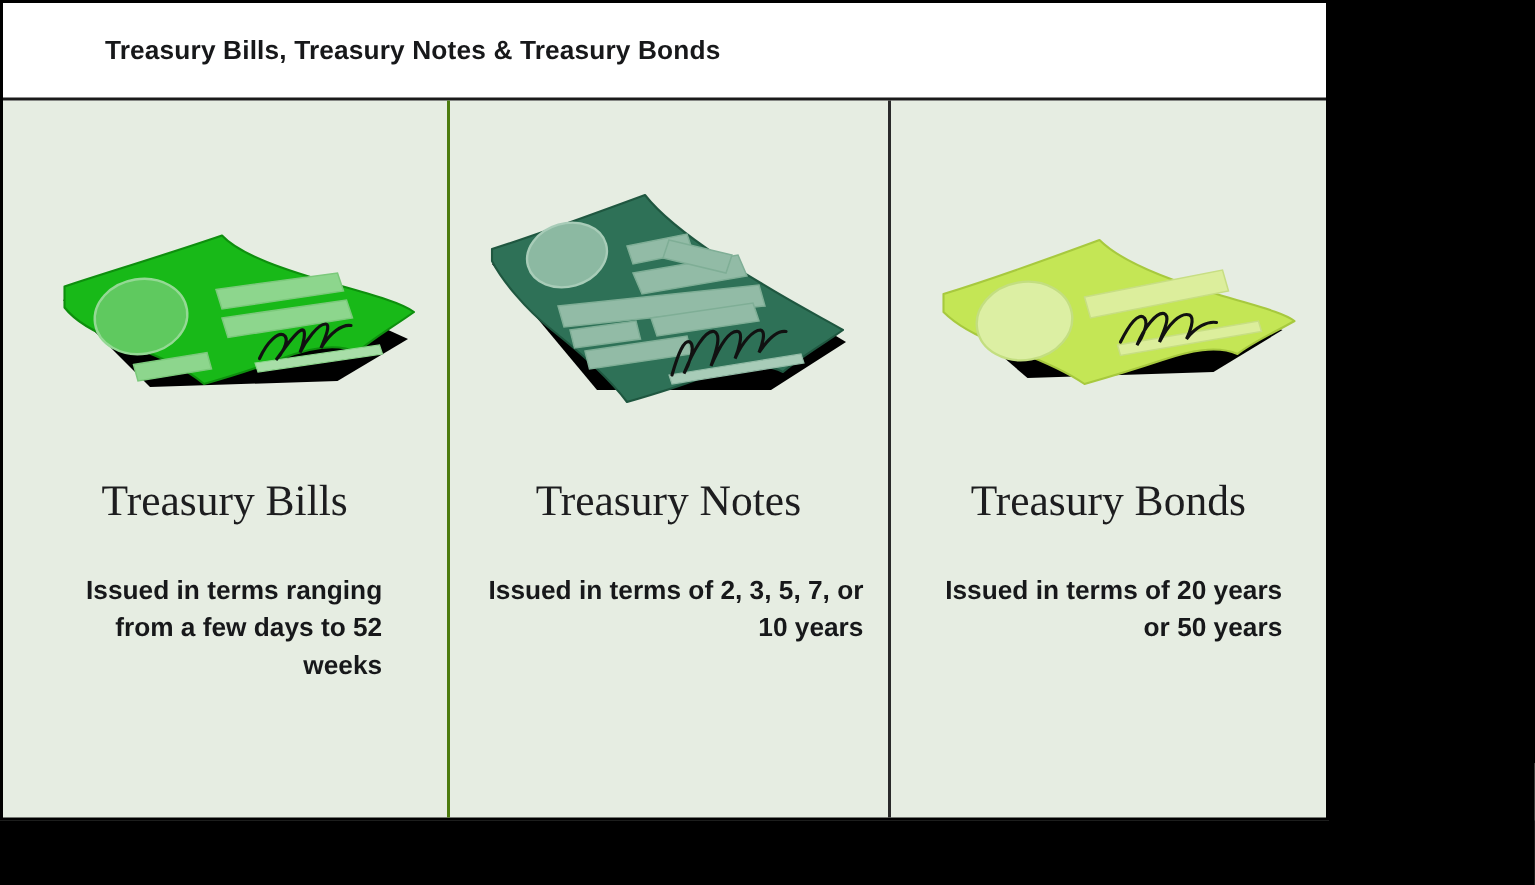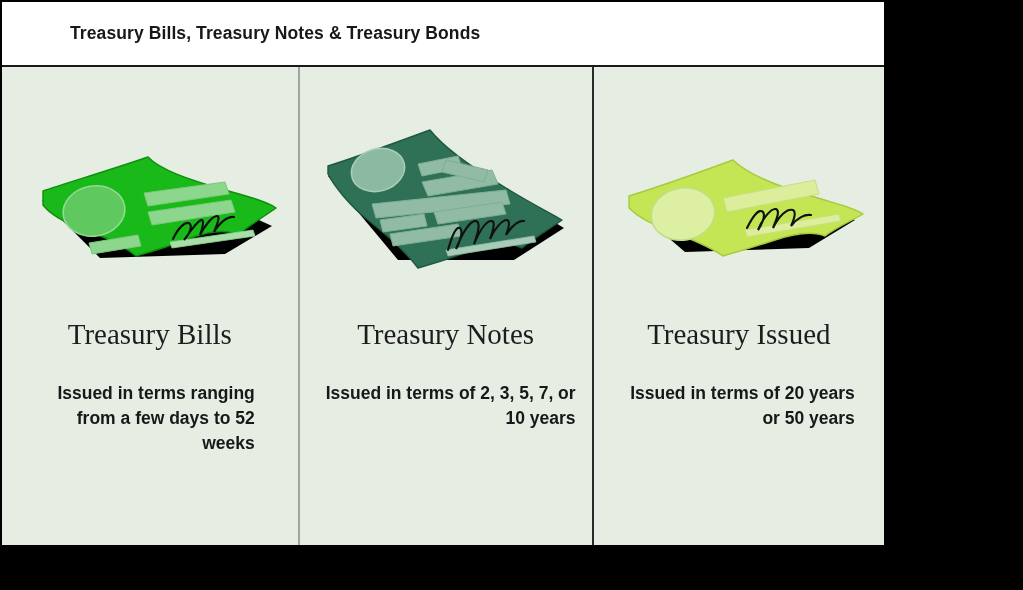--- a/index.html
+++ b/index.html
@@ -57,21 +57,21 @@
   .column {
     position: relative;
     display: flex;
     flex-direction: column;
     align-items: center;
     box-sizing: border-box;
     padding-top: 6px;
     min-width: 0;
   }
   .col-1 { width: 341px; }
-  .col-2 { width: 341px; border-left: 2px solid #a3a3a3; border-right: 2px solid #2a2a2a; }
+  .col-2 { width: 341px; border-left: 2px solid #4d7c0f; border-right: 2px solid #2a2a2a; }
   .col-3 { width: 335px; }
 
   .art-slot {
     height: 240px;
     flex: 0 0 240px;
     width: 100%;
     display: flex;
     align-items: center;
     justify-content: center;
     position: relative;
@@ -176,20 +176,20 @@
                    C250 114 236 120 226 128 C212 122 194 126 176 132 C158 138 138 144 124 148
                    C110 138 90 130 68 122 C52 116 38 108 30 100 Z" fill="#C4E655" stroke="#A7C93E" stroke-width="1.4" stroke-linejoin="round"></path>
           <ellipse cx="84" cy="106" rx="32" ry="26" transform="rotate(-10 84 106)" fill="#DCEFA3" stroke="#C3DE80" stroke-width="1.6"></ellipse>
           <path d="M124 90 L216 72 L220 86 L128 104 Z" fill="#DCEE9C" stroke="#C7DE83" stroke-width="1"></path>
           <path d="M146 122 L240 106 L242 113 L148 129 Z" fill="#DCEE9C" stroke="#C7DE83" stroke-width="1"></path>
           <path d="M148 120 C154 108 160 100 164 104 C167 108 162 118 159 122 C164 110 172 100 177 101
                    C182 103 176 114 174 120 C180 108 188 100 194 102 C198 104 194 114 192 118
                    C198 110 206 106 212 107" fill="none" stroke="#111111" stroke-width="2.1" stroke-linecap="round"></path>
         </svg>
       </div>
-      <div class="col-title">Treasury Issued</div>
+      <div class="col-title">Treasury Bonds</div>
       <div class="col-desc">Issued in terms of 20 years or 50 years</div>
     </div>
 
   </div>
 </div>
 
 <div class="bottom-black"></div>
 
 </body></html>

